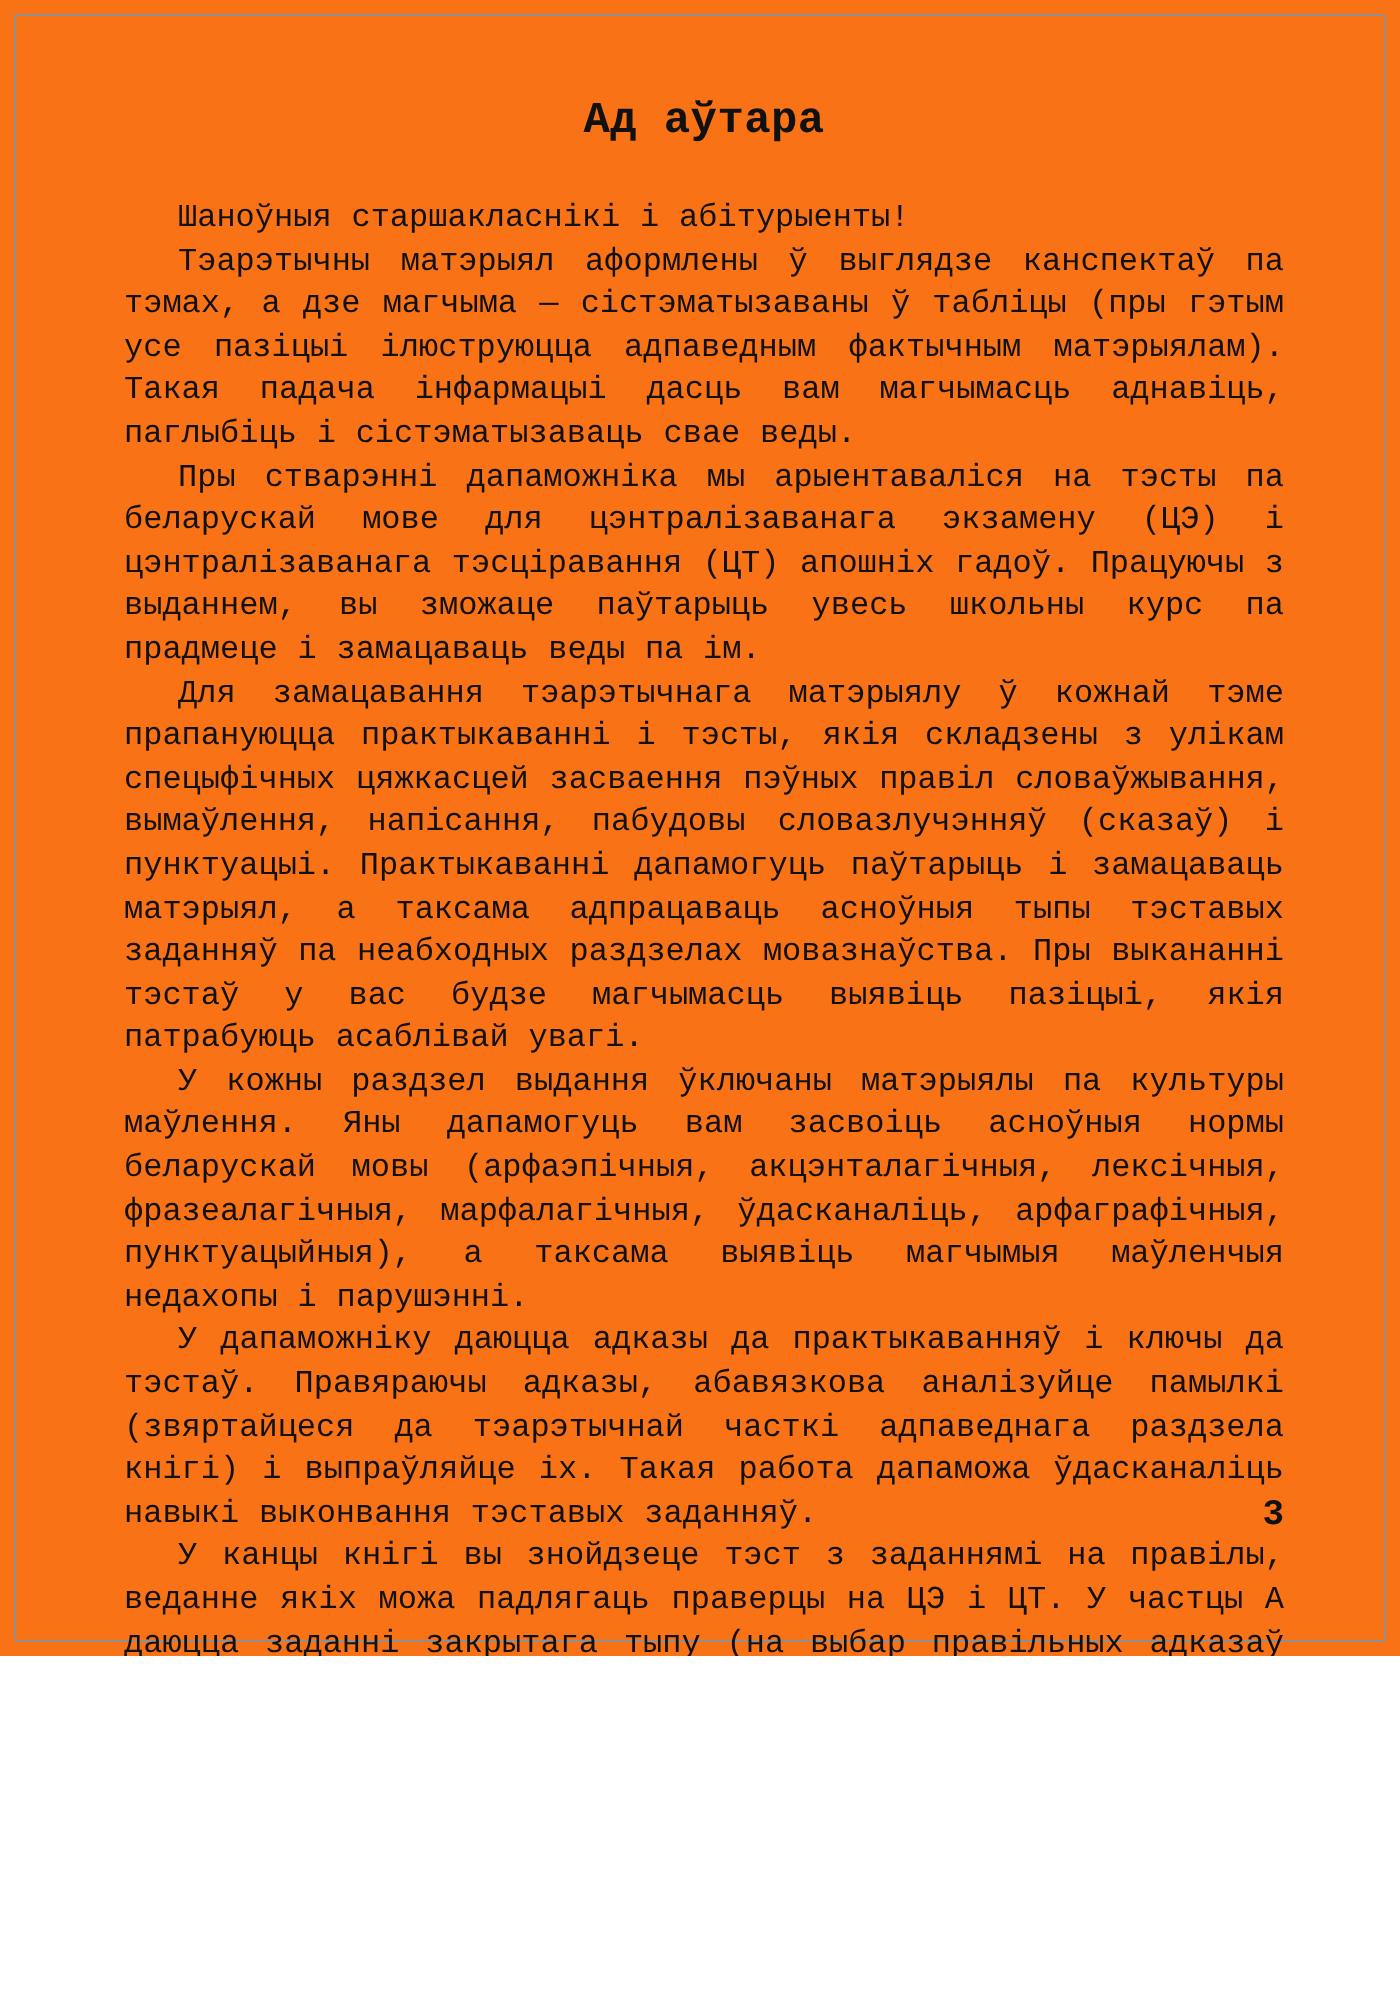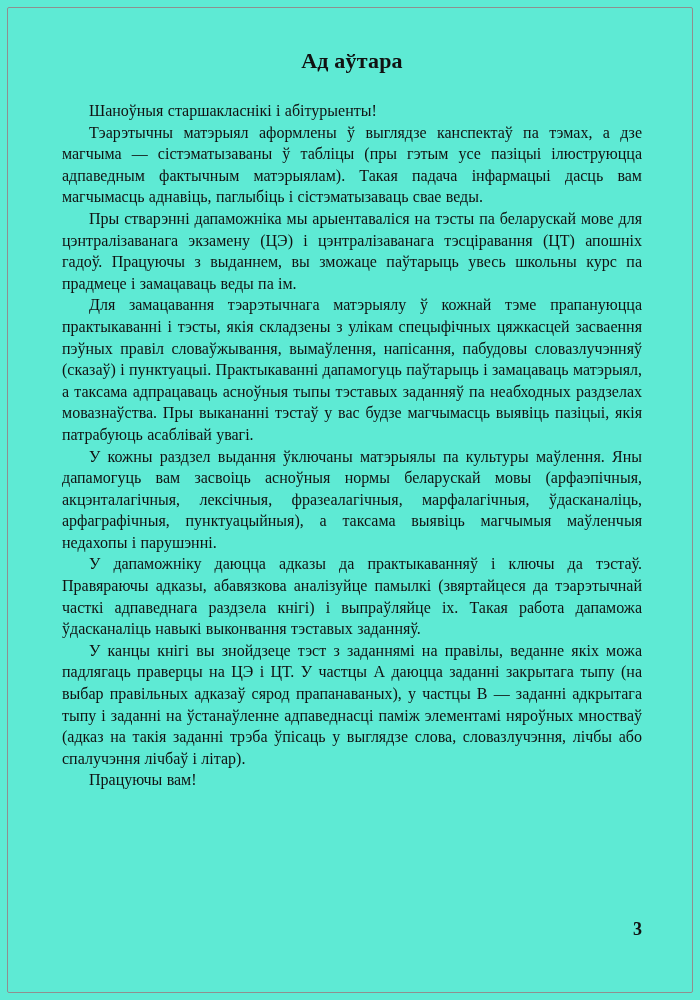--- a/index.html
+++ b/index.html
@@ -3,23 +3,23 @@
 <meta charset="utf-8">
 <style>
   html, body {
     margin: 0;
     padding: 0;
     background: #ffffff;
   }
   .page {
     position: relative;
     width: 700px;
-    height: 1000px;
-    background: #5eead4;
-    font-family: Liberation Serif, serif;
+    height: 828px;
+    background: #f97316;
+    font-family: Liberation Mono, monospace;
     color: #111111;
     overflow: hidden;
     box-sizing: border-box;
   }
   .frame {
     position: absolute;
     inset: 7px;
     border: 1px solid #8f8f8f;
     border-radius: 2px;
     pointer-events: none;

